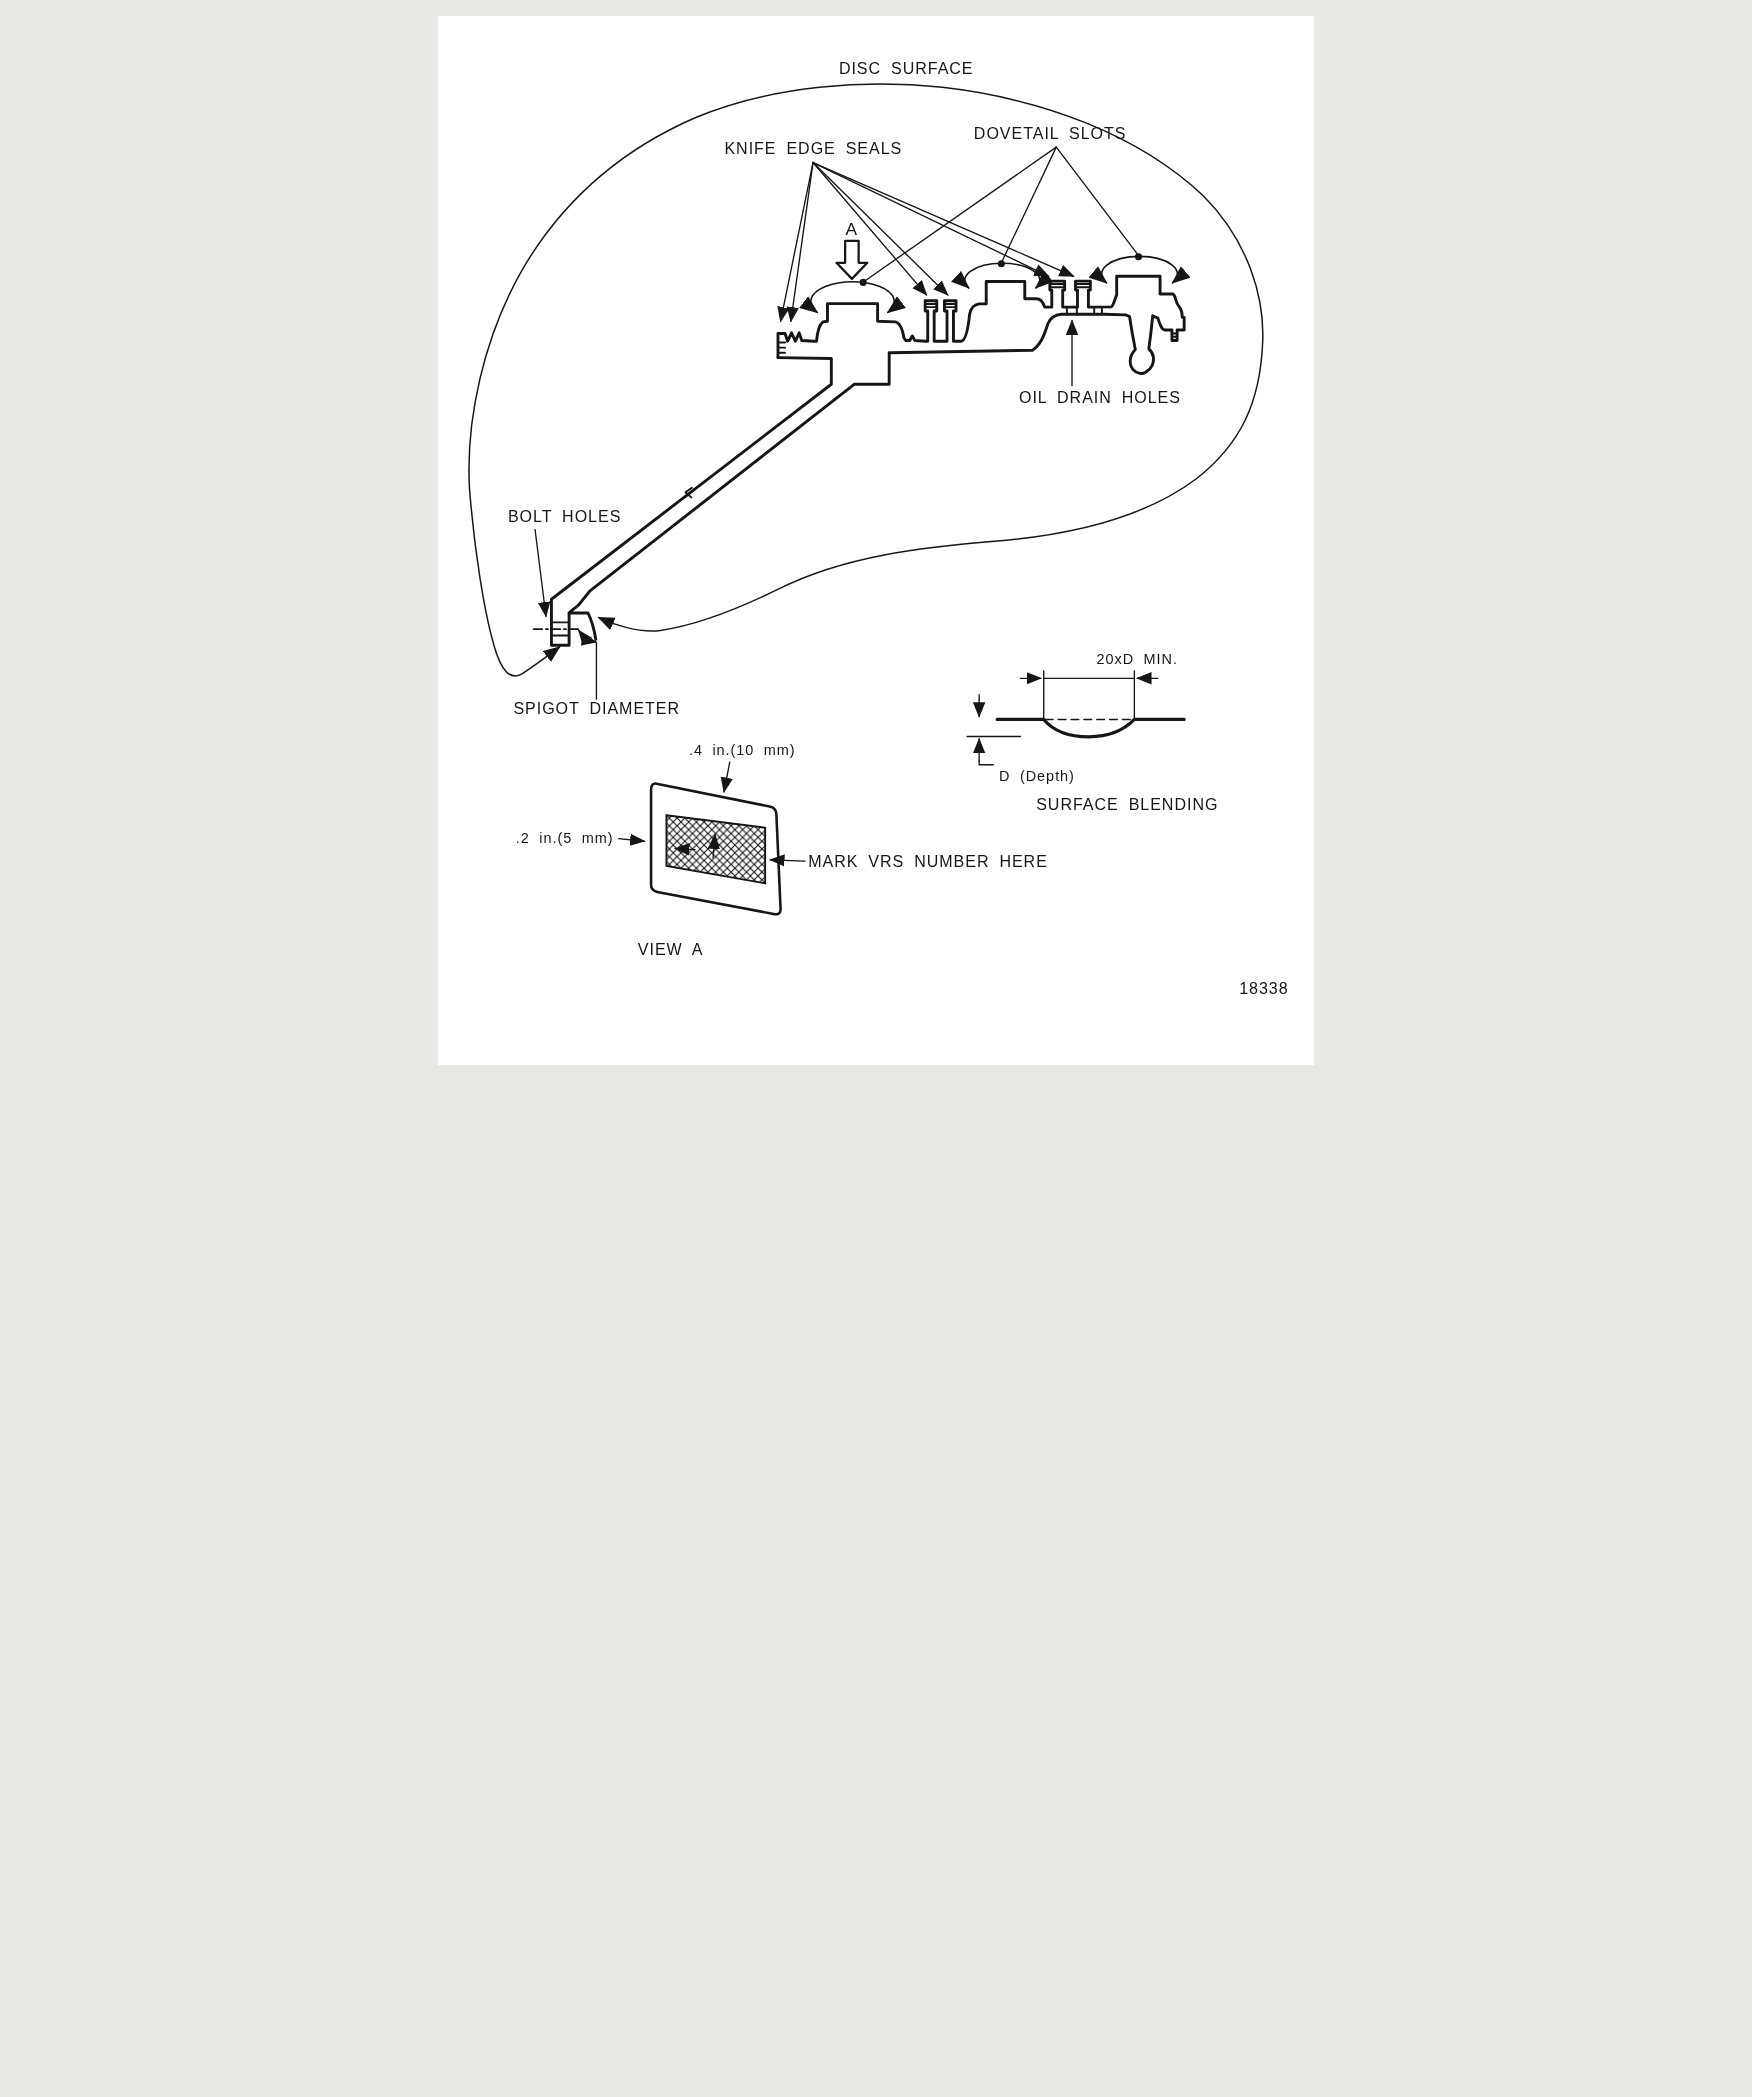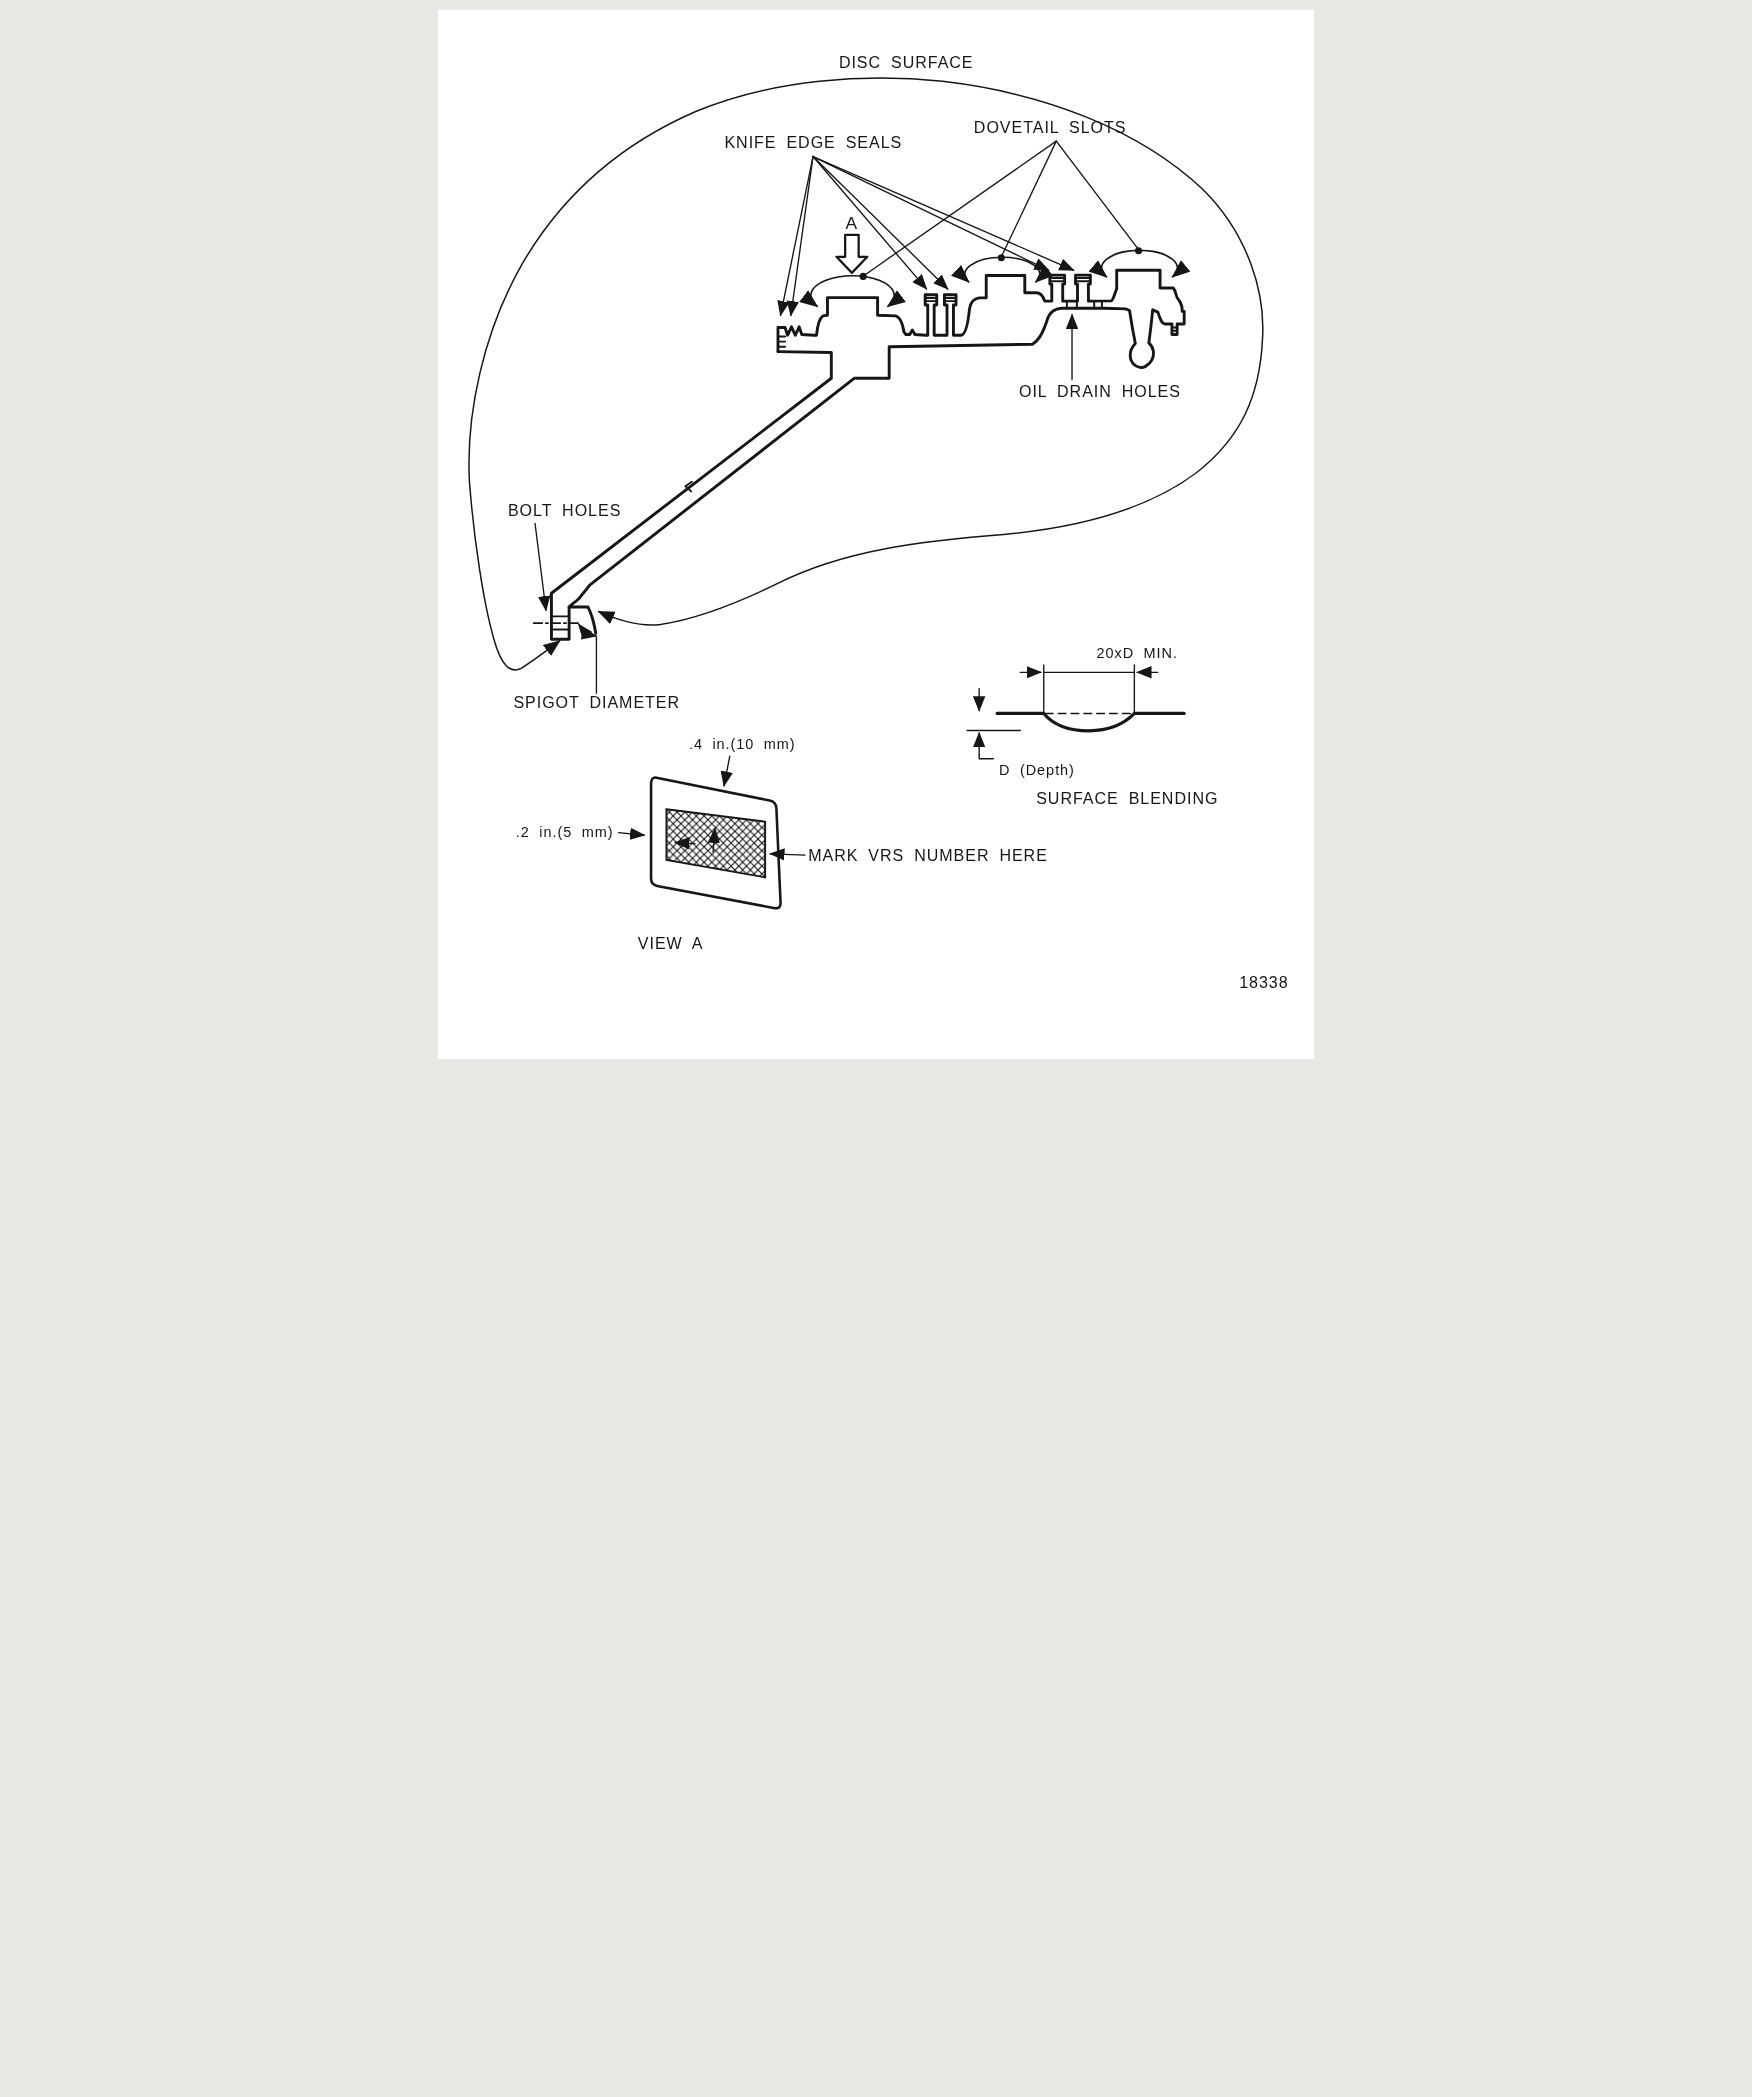--- a/index.html
+++ b/index.html
@@ -1,17 +1,17 @@
 <!DOCTYPE html>
 <html style="font-size:10.3px"><head>
 <meta charset="utf-8">
 <style>
   html,body{margin:0;padding:0;background:#e8e8e4;}
   .page{
-    width:100%; max-width:876px; margin:10px auto; background:#ffffff;
+    width:100%; max-width:876px; margin:16px auto; background:#ffffff;
     font-family:"Liberation Sans", sans-serif;
   }
   svg{display:block;width:100%;height:auto;background:#ffffff;}
   .ink{stroke:#161616;fill:none;stroke-linecap:round;stroke-linejoin:round;}
   .part{stroke-width:9;}
   .thin{stroke-width:6;}
   .leader{stroke-width:4.2;}
   .balloon{stroke-width:4.6;}
   .ell{stroke-width:5;}
   .surf{stroke-width:10;}

